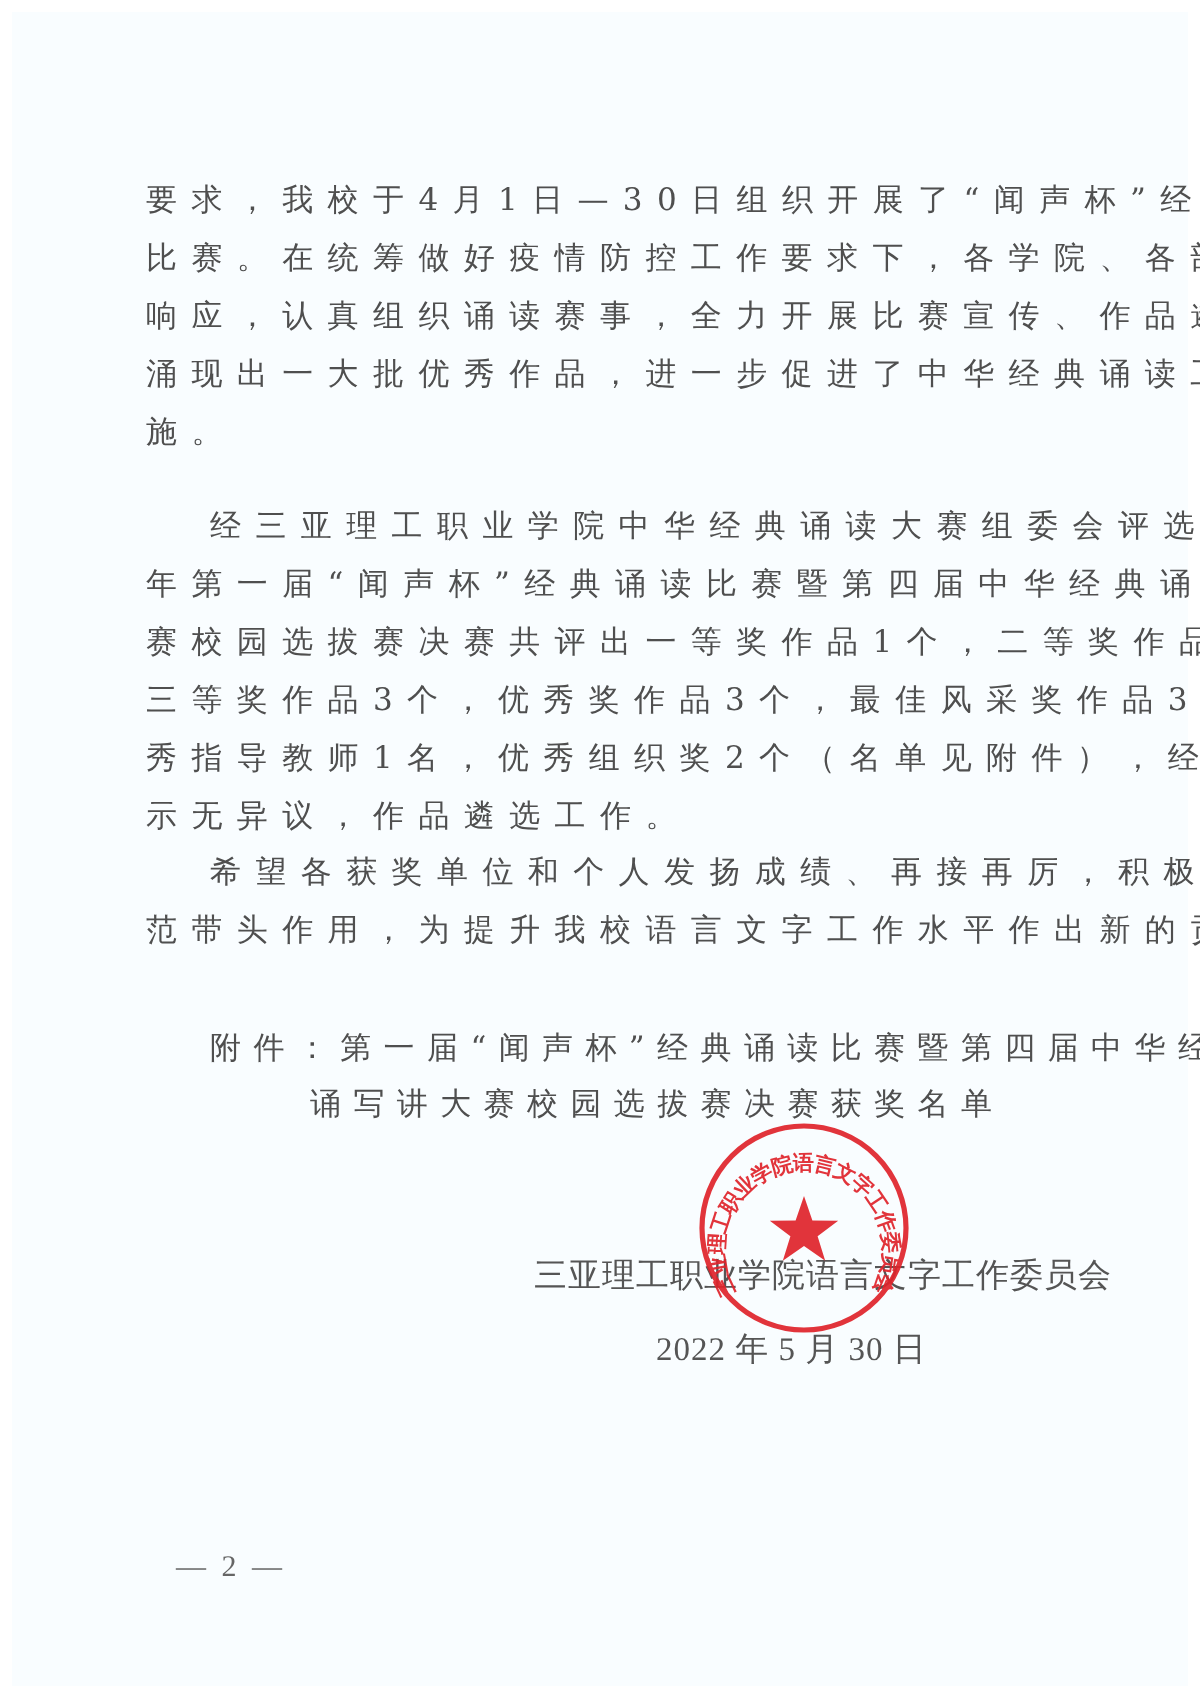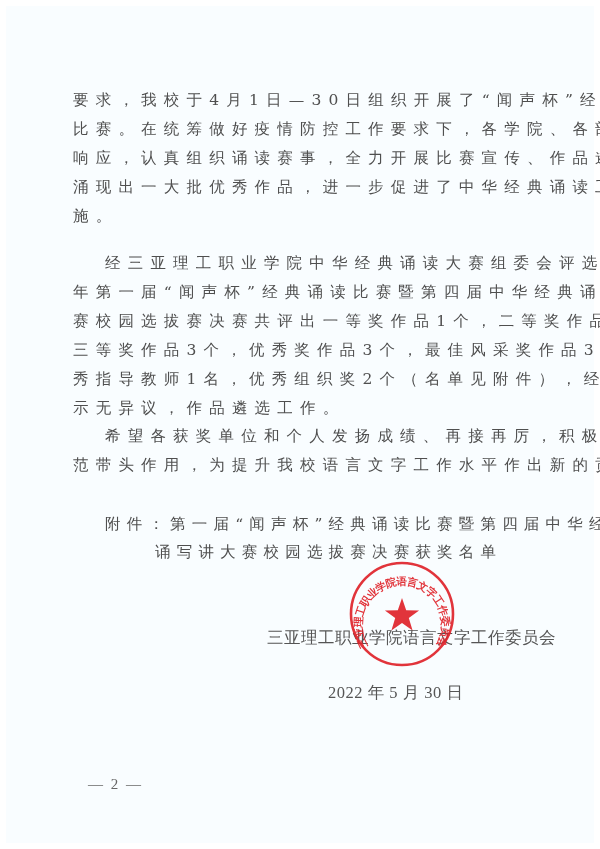--- a/index.html
+++ b/index.html
@@ -21,21 +21,21 @@
     .line.tight { letter-spacing: 6.2px; }
     .sig {
       position: absolute; white-space: nowrap;
       font-family: "DejaVu Sans", "Liberation Sans", sans-serif;
       font-size: 16.5px; line-height: 20px; letter-spacing: 0.5px;
       color: #555;
     }
     .date {
       position: absolute; white-space: nowrap;
       font-family: "Liberation Serif", serif;
-      font-size: 16.5px; line-height: 20px; letter-spacing: 0.5px; color: #555; margin-top: 18px;
+      font-size: 16.5px; line-height: 20px; letter-spacing: 0.5px; color: #555;
     }
     .pageno {
       position: absolute; white-space: nowrap;
       font-family: "Liberation Serif", serif;
       font-size: 15px; color: #666; letter-spacing: 2px;
     }
     .stamp {
       position: absolute; left: 348px; top: 560px; width: 108px; height: 108px;
       pointer-events: none; opacity: 0.92;
     }

